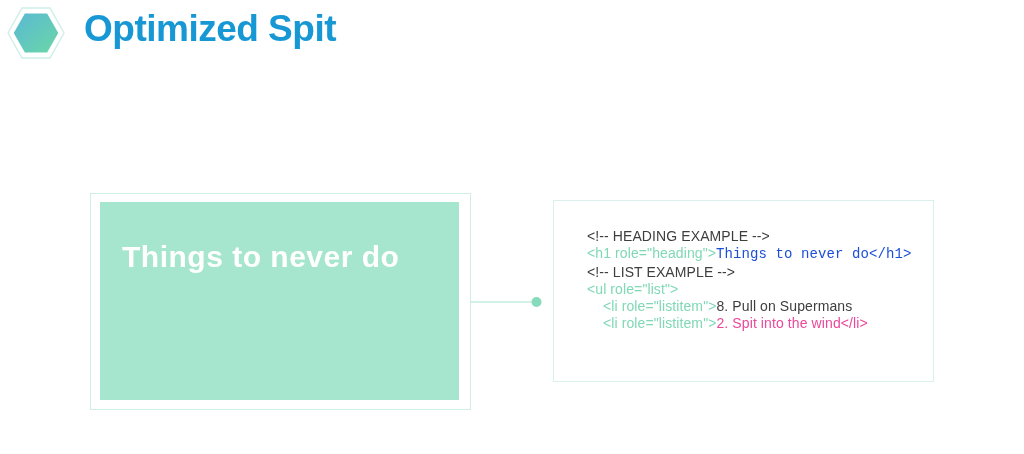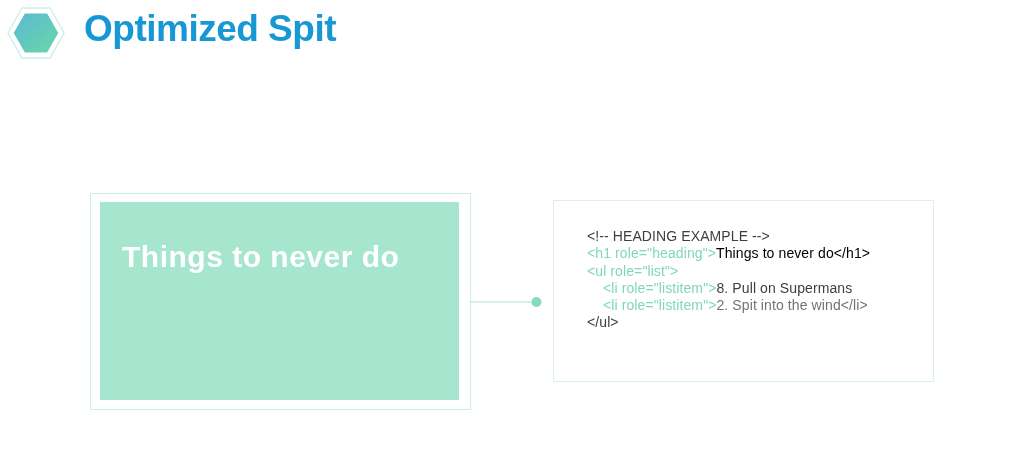--- a/index.html
+++ b/index.html
@@ -74,19 +74,19 @@
 </section>
 
 <svg class="connector" viewBox="0 0 76 16" aria-hidden="true">
   <line x1="0" y1="8" x2="62" y2="8" stroke="#c6ecdd" stroke-width="1.5"></line>
   <circle cx="66.5" cy="8" r="5" fill="#87dbbd"></circle>
 </svg>
 
 <section class="code-panel">
   <div class="code-lines">
       <div class="code-line"><span style="color: rgb(62, 62, 62);">&lt;!-- HEADING EXAMPLE --&gt;</span></div>
-      <div class="code-line"><span style="color: rgb(127, 216, 182);">&lt;h1 role="heading"&gt;</span><span style="color: #000000;">Things to never do&lt;/h1&gt;</span></div>
+      <div class="code-line"><span style="color: rgb(127, 216, 182);">&lt;h1 role="heading"&gt;</span><span style="color: #1d4ed8; font-family: Liberation Mono, monospace;">Things to never do&lt;/h1&gt;</span></div>
+      <div class="code-line"><span style="color: rgb(62, 62, 62);">&lt;!-- LIST EXAMPLE --&gt;</span></div>
       <div class="code-line"><span style="color: rgb(127, 216, 182);">&lt;ul role="list"&gt;</span></div>
       <div class="code-line indent"><span style="color: rgb(127, 216, 182);">&lt;li role="listitem"&gt;</span><span style="color: rgb(62, 62, 62);">8. Pull on Supermans</span></div>
-      <div class="code-line indent"><span style="color: rgb(127, 216, 182);">&lt;li role="listitem"&gt;</span><span style="color: #737373;">2. Spit into the wind&lt;/li&gt;</span></div>
-      <div class="code-line"><span style="color: rgb(62, 62, 62);">&lt;/ul&gt;</span></div>
+      <div class="code-line indent"><span style="color: rgb(127, 216, 182);">&lt;li role="listitem"&gt;</span><span style="color: #ec4899;">2. Spit into the wind&lt;/li&gt;</span></div>
     </div>
 </section>
 
 </body></html>

